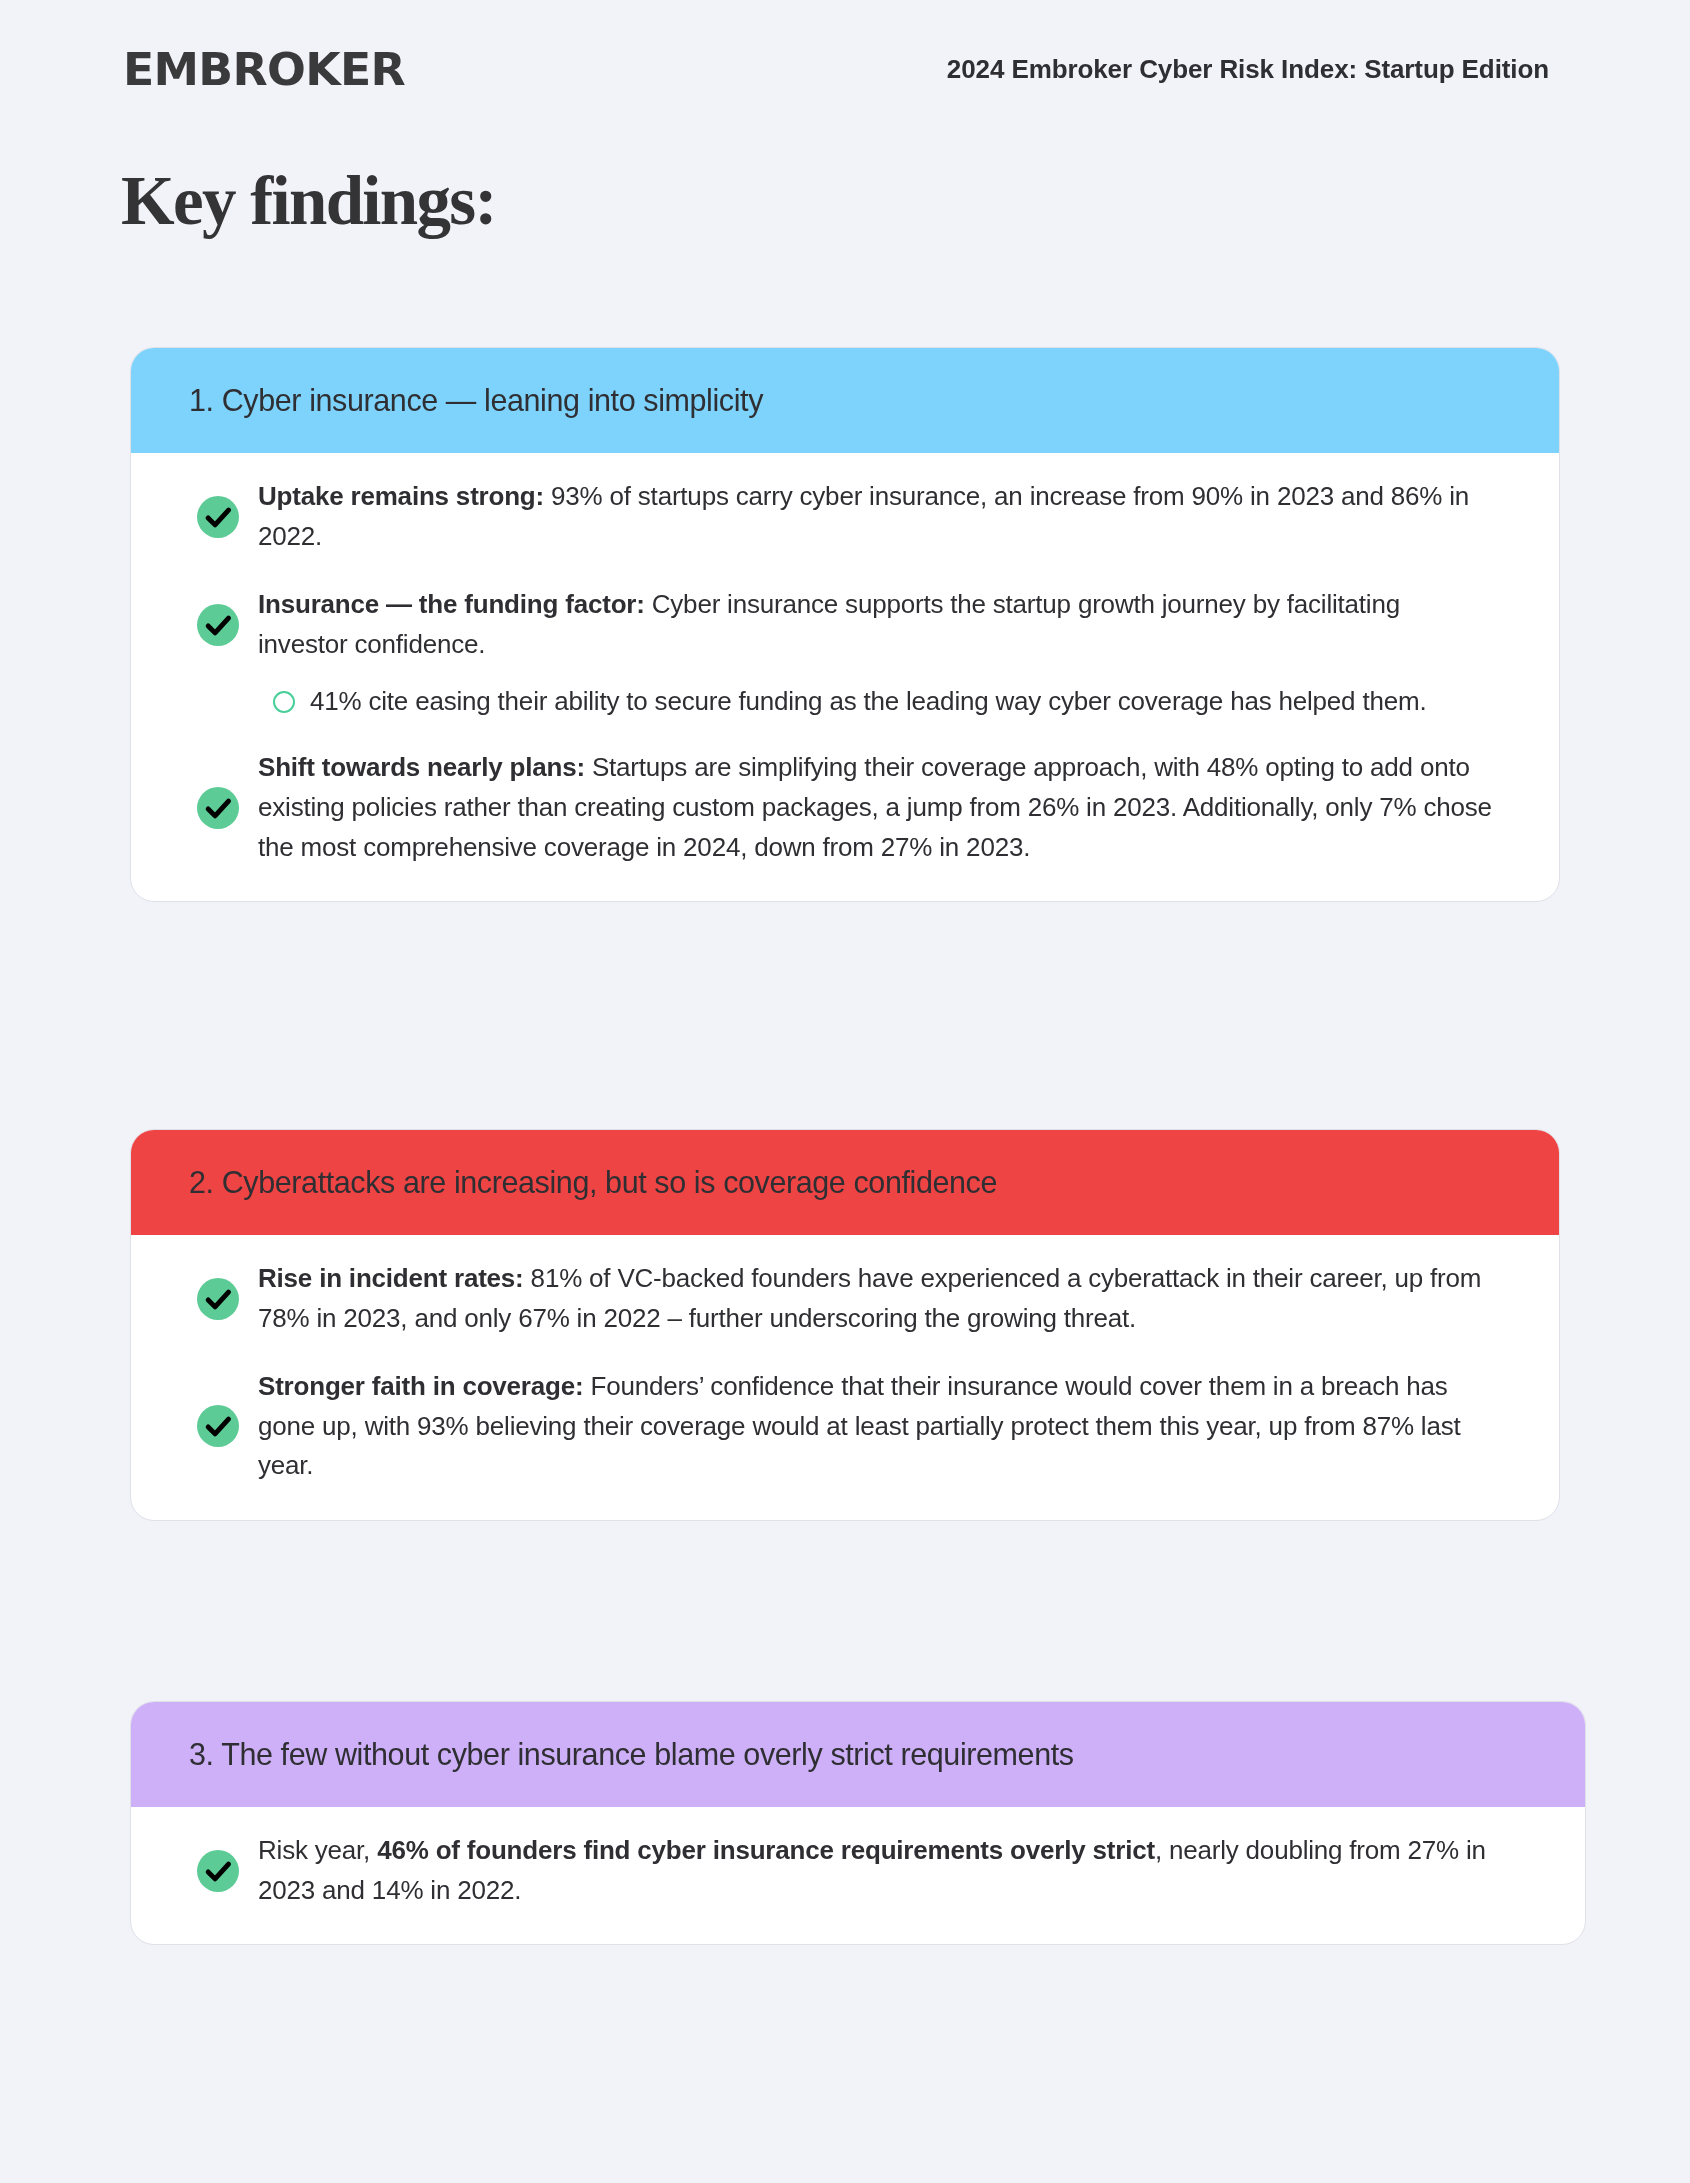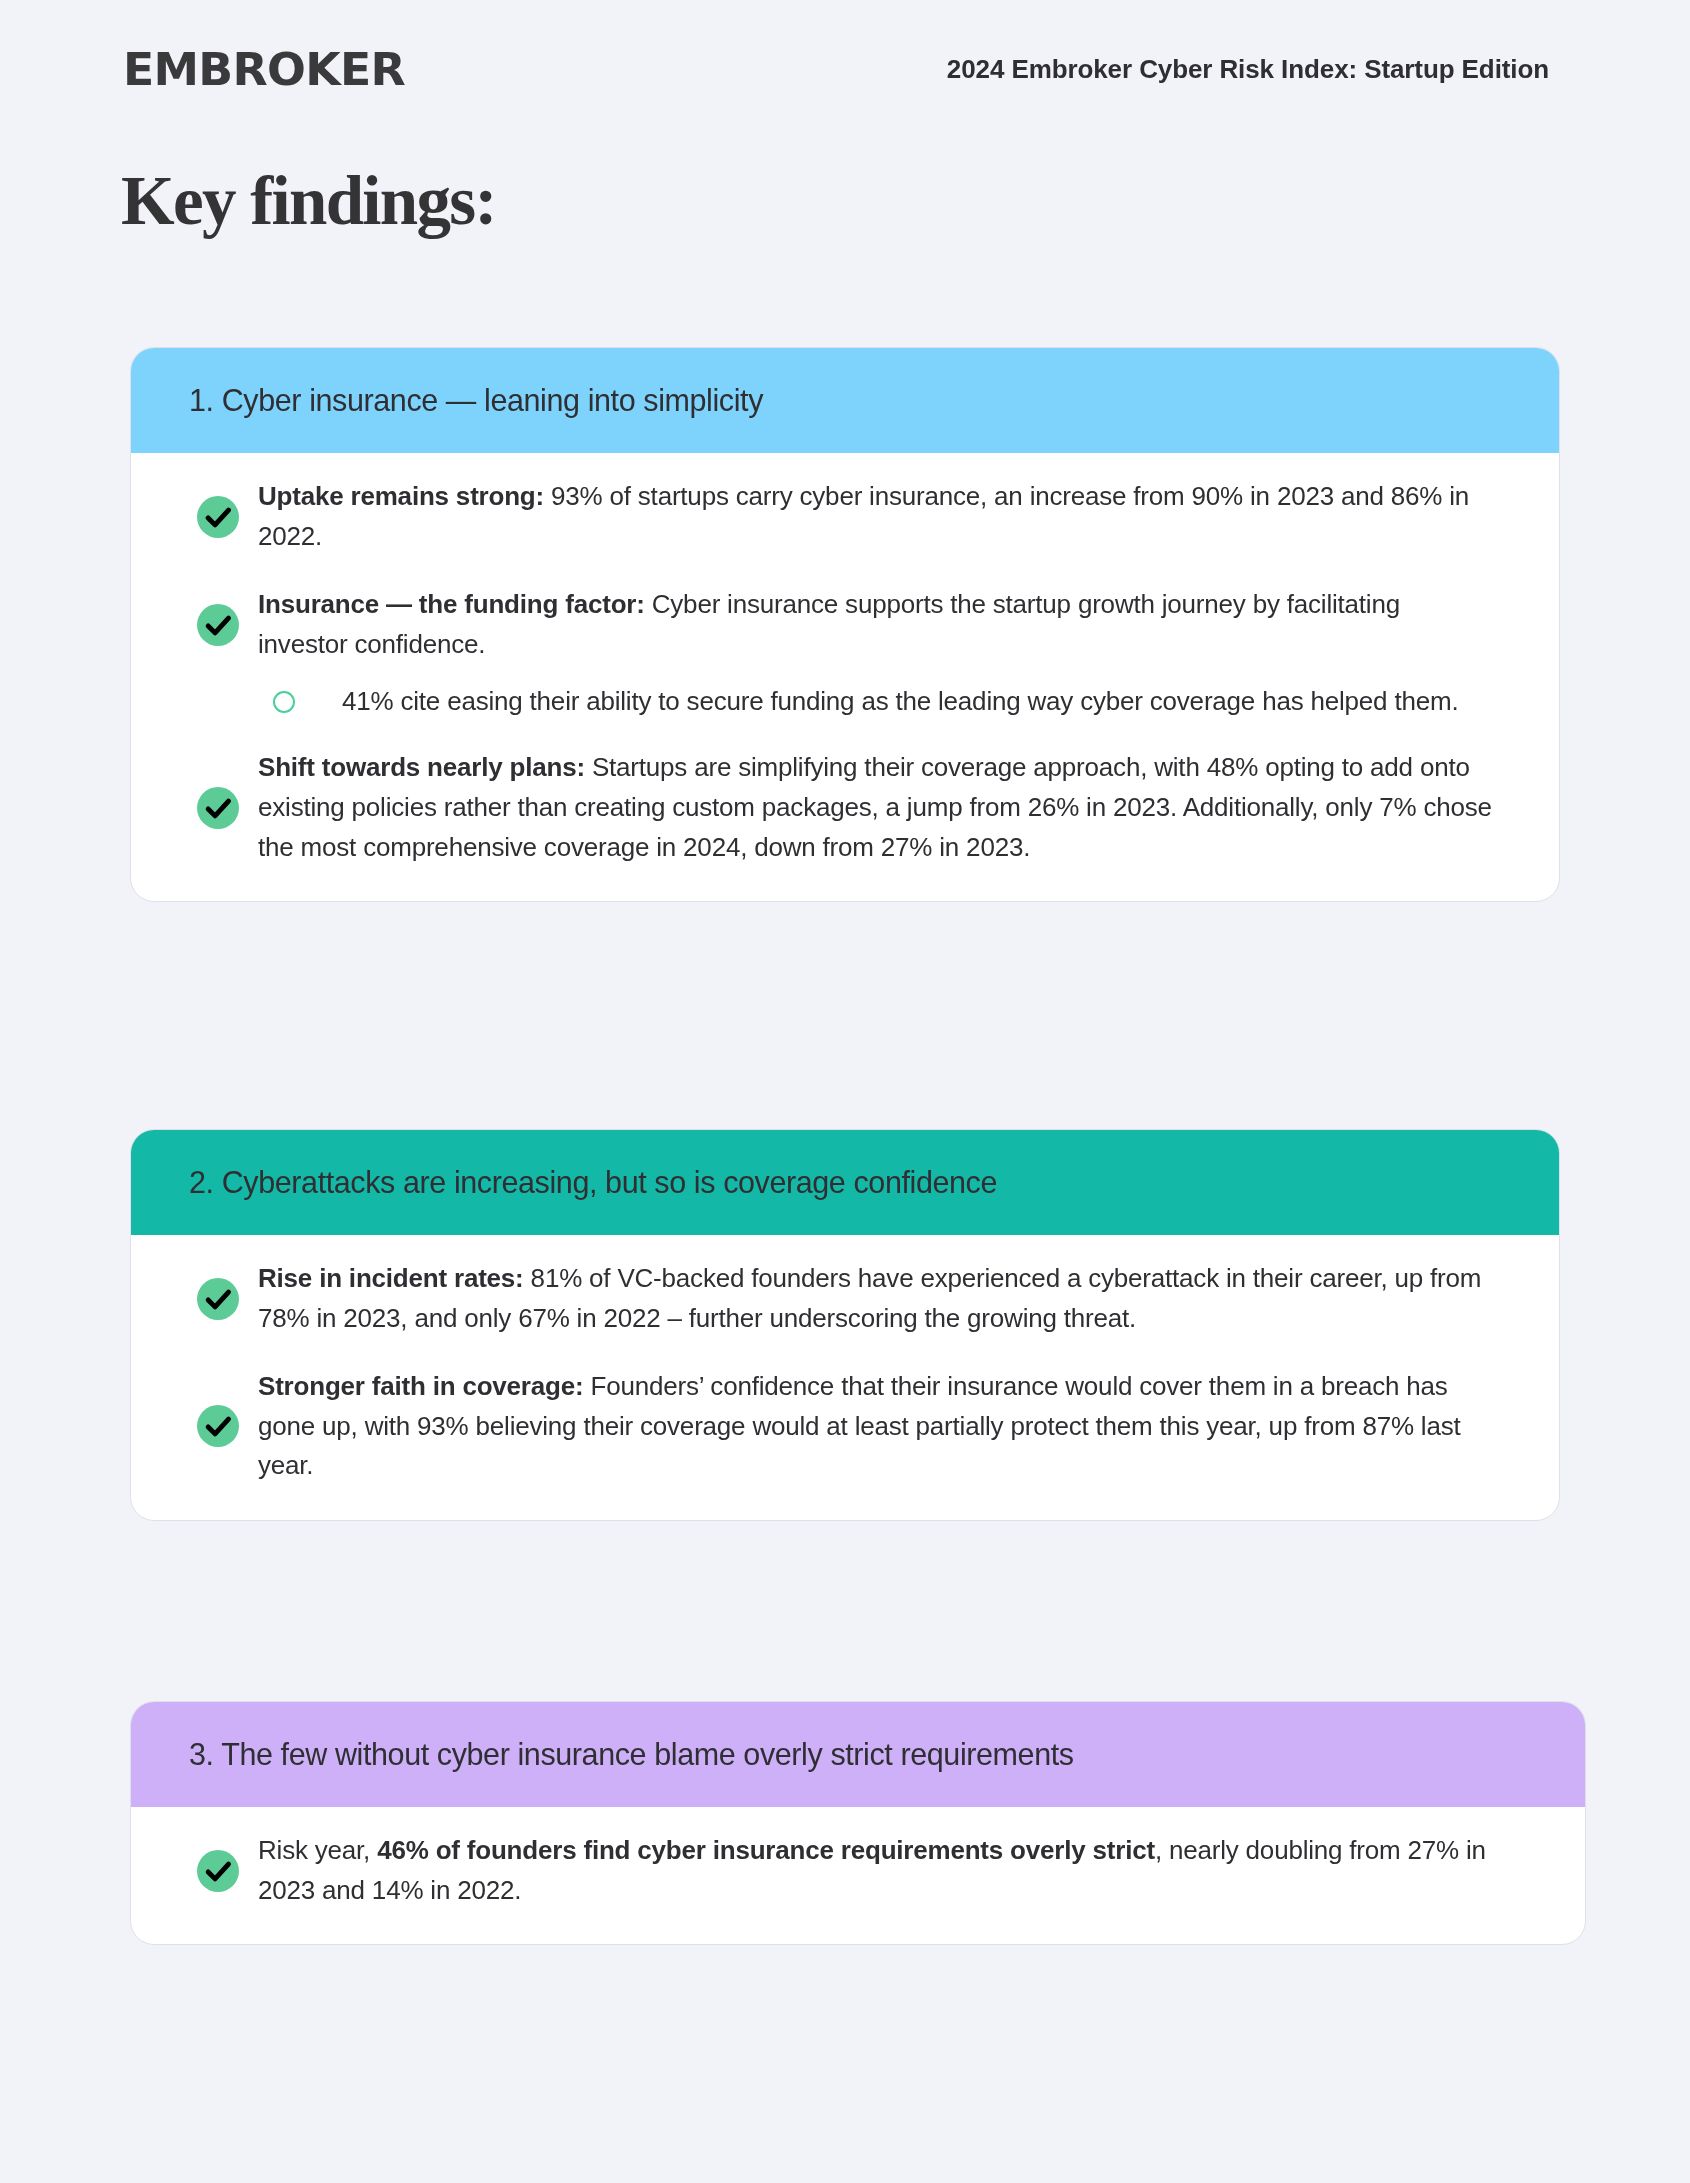--- a/index.html
+++ b/index.html
@@ -123,21 +123,20 @@
     padding-right: 18.6px;
   }
   .bullet-text b { font-weight: 700; }
 
   
   .sub-row {
     display: flex;
     align-items: flex-start;
     margin: -10.6px 0 26.5px 0;
     padding-left: 81px;
-    gap: 32px;
   }
   .ring-wrap {
     flex: 0 0 auto;
     width: 52px;
     display: flex;
     justify-content: center;
     align-items: center;
     align-self: center;
   }
   .ring-icon {
@@ -154,21 +153,21 @@
     letter-spacing: -0.2px;
     color: #2f2f33;
     padding-right: 40px;
   }
 
   
   #card-1 { left: 130px; top: 347px;  width: 1430px; }
   #card-1 .card-header { background: #7dd3fc; }
 
   #card-2 { left: 130px; top: 1129px; width: 1430px; }
-  #card-2 .card-header { background: #14b8a6; }
+  #card-2 .card-header { background: #ef4444; }
 
   #card-3 { left: 130px; top: 1701px; width: 1456px; }
   #card-3 .card-header { background: #cdb0f8; }
 </style>
 </head>
 <body>
 
 <div class="page">
 
   <div class="topbar">

